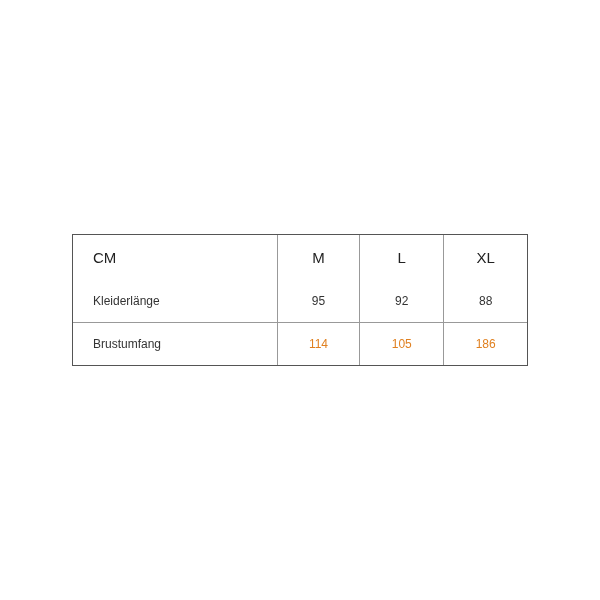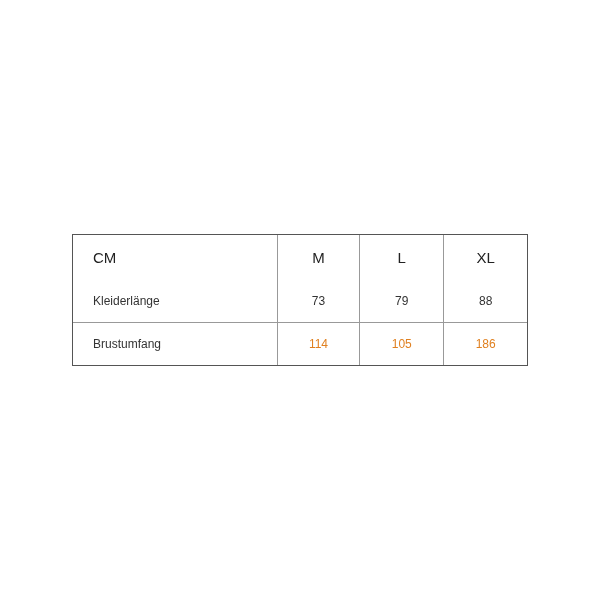--- a/index.html
+++ b/index.html
@@ -84,22 +84,22 @@
       <tr class="header-row">
         <td class="col-label header-cm">CM</td>
         <td>M</td>
         <td>L</td>
         <td>XL</td>
       </tr>
     </thead>
     <tbody>
       <tr>
         <td class="col-label">Kleiderlänge</td>
-        <td>73</td>
-        <td>79</td>
+        <td>95</td>
+        <td>92</td>
         <td>88</td>
       </tr>
       <tr>
         <td class="col-label">Brustumfang</td>
         <td class="orange-text">114</td>
         <td class="orange-text">105</td>
         <td class="orange-text">186</td>
       </tr>
     </tbody>
   </table>

